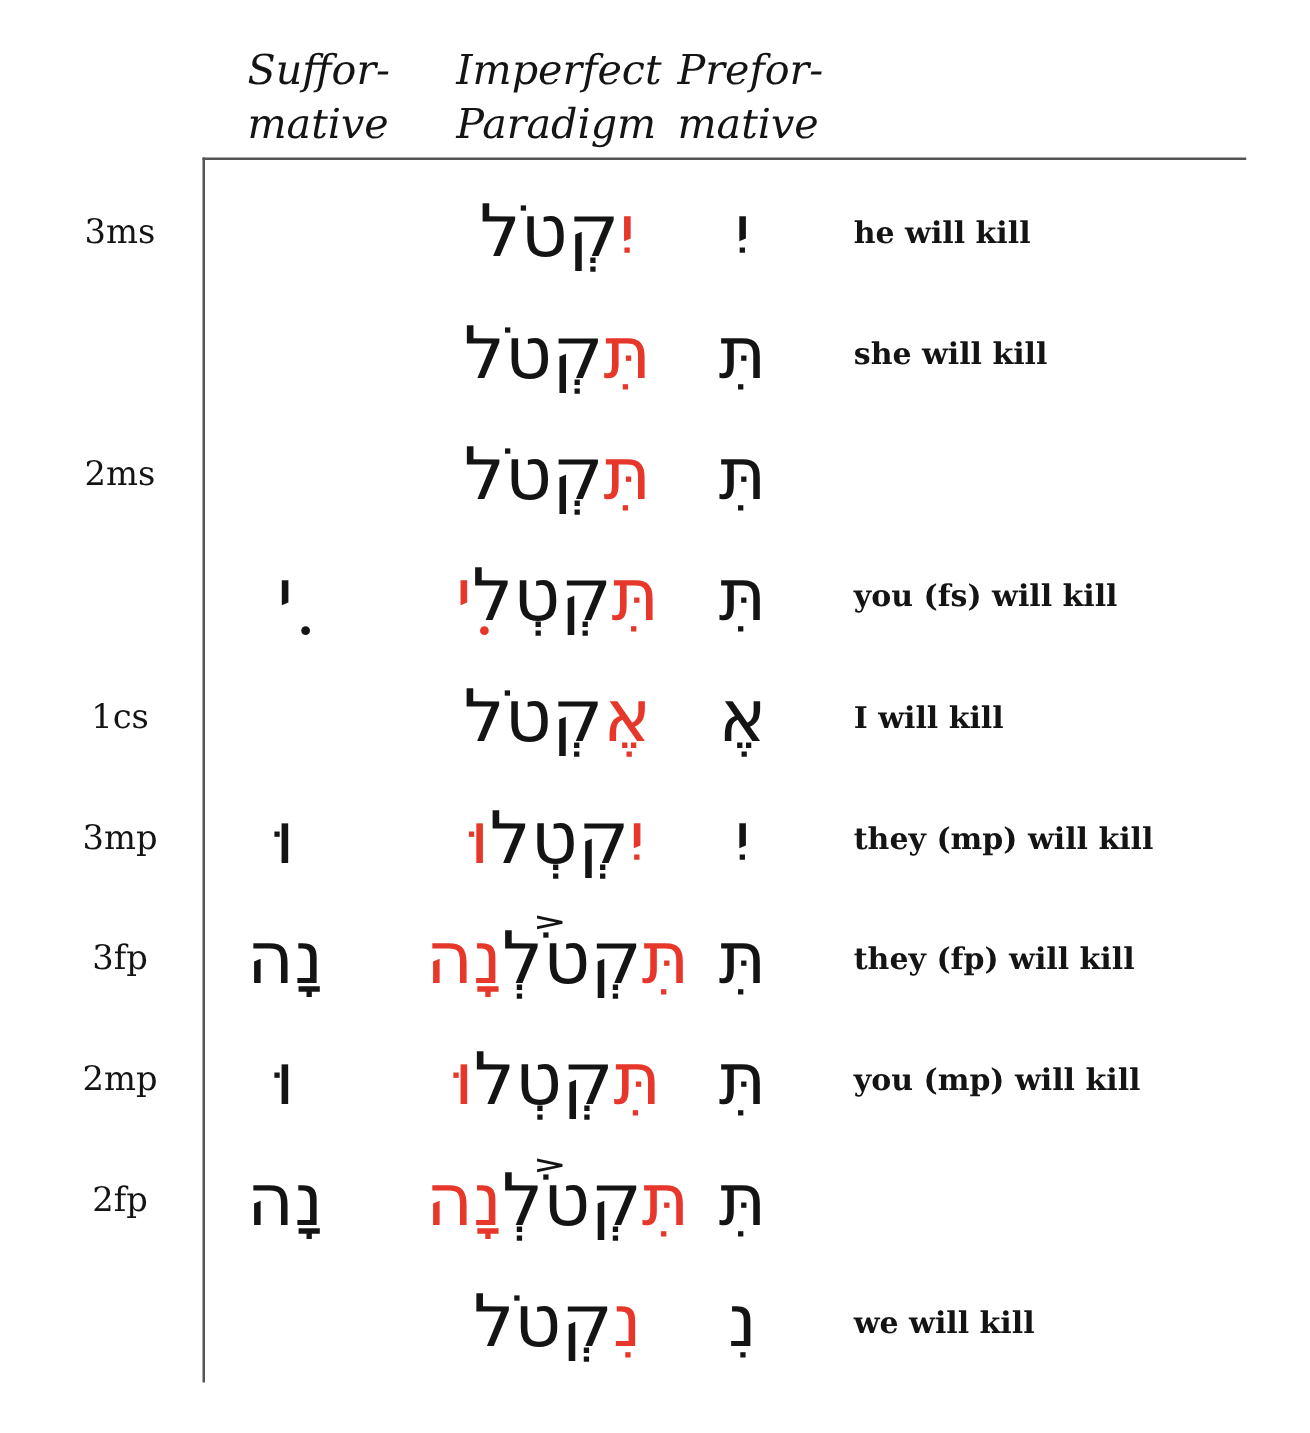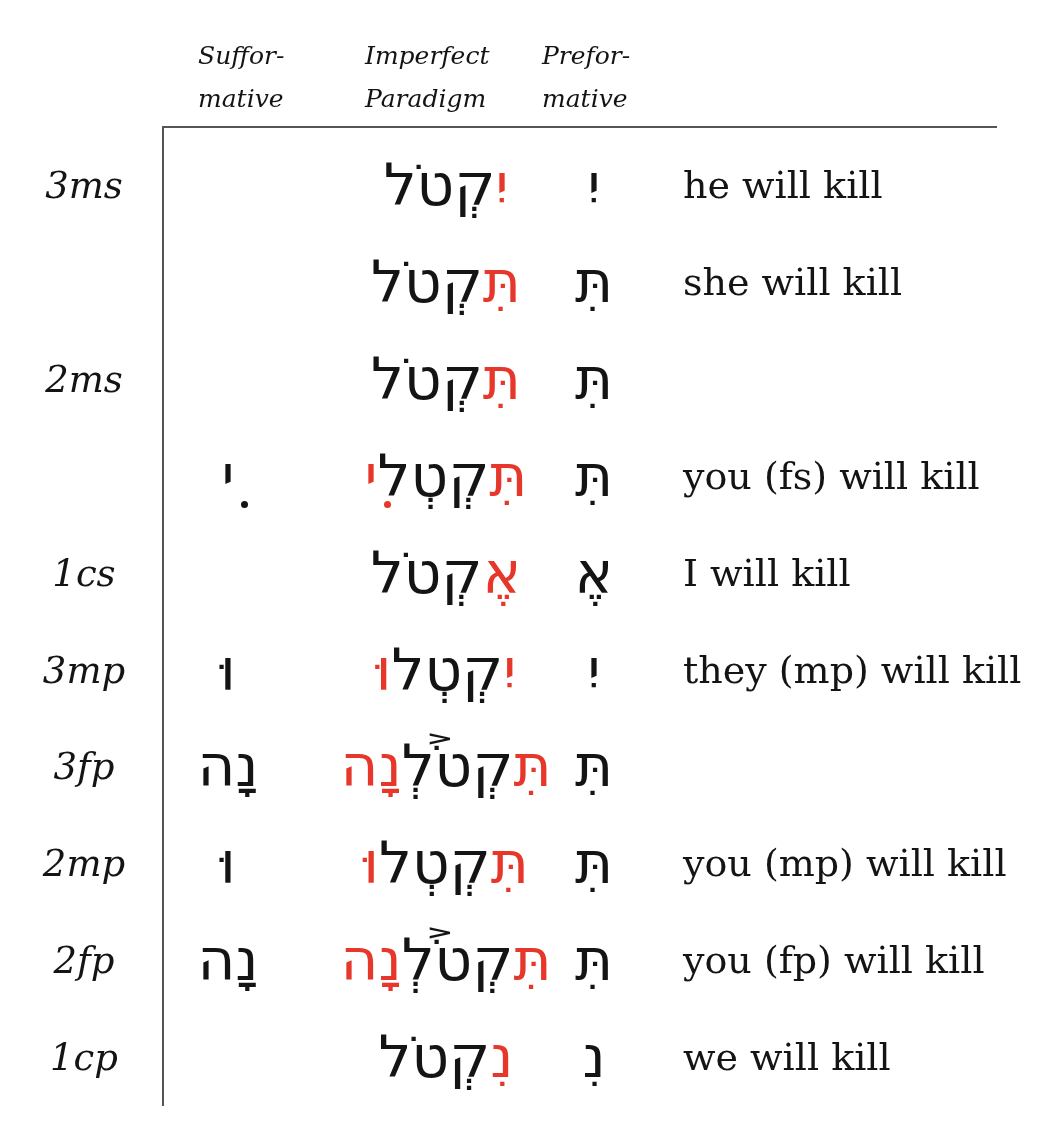--- a/index.html
+++ b/index.html
@@ -1,33 +1,33 @@
 <!DOCTYPE html>
 <html><head>
 <meta charset="utf-8">
 <style>
   html,body{margin:0;padding:0;background:#ffffff;}
   .page{
     position:relative;width:1048px;height:1146px;background:#fff;
     font-family:"DejaVu Serif",serif;color:var(--ink,#141414);overflow:hidden;
   }
   
-  .hdr{position:absolute;top:34px;font-style:italic;font-size:25px;line-height:43px;white-space:pre;}
+  .hdr{position:absolute;top:34px;font-style:italic;font-size:33px;line-height:43px;white-space:pre;}
   .hdr-suf{left:198px;} .hdr-par{left:365px;} .hdr-pre{left:542px;} .hdr-tr{left:683px;}
   
   .hline{position:absolute;left:162px;top:126px;width:835px;height:2px;background:var(--rule,#555);}
   .vline{position:absolute;left:162px;top:126px;width:2px;height:980px;background:var(--rule,#555);}
   
   .row{position:absolute;left:0;width:1048px;height:92px;}
   .cell{position:absolute;top:0;height:92px;display:flex;align-items:center;}
-  .person{left:28px;width:112px;justify-content:center;font-style:italic;font-size:37px;}
+  .person{left:40px;width:112px;justify-content:center;font-size:27px;}
   .suf{left:158px;width:140px;justify-content:center;}
   .par{left:330px;width:232px;justify-content:center;}
   .pre{left:548px;width:92px;justify-content:center;}
-  .tr{left:683px;width:360px;justify-content:flex-start;font-size:38px;}
+  .tr{left:683px;width:360px;justify-content:flex-start;font-size:24px;font-weight:bold;}
   .heb{font-family:"DejaVu Sans",sans-serif;font-size:58px;line-height:1;direction:rtl;white-space:nowrap;}
   .seg{position:relative;display:inline-block;}
   .seg.red{color:var(--red,#e6372a);}
   
   .seg.stress::after{
     content:"<";position:absolute;left:-6px;top:-12px;
     font-family:"DejaVu Sans",sans-serif;font-size:26px;font-weight:700;
     transform:scale(1.25,0.75);color:var(--ink,#141414);
   }
   
@@ -123,20 +123,21 @@
           <div class="seg">נָה</div>
         </div>
         <div class="cell par heb" dir="rtl">
           <div class="seg red">תִּ</div>
           <div class="seg">קְ</div>
           <div class="seg stress">טֹ</div>
           <div class="seg">לְ</div>
           <div class="seg red">נָה</div>
         </div>
         <div class="cell pre heb" dir="rtl">תִּ</div>
+        <div class="cell tr">they (fp) will kill</div>
       </div>
       <div class="row" style="top: 817px;">
         <div class="cell person">2mp</div>
         <div class="cell suf heb" dir="rtl">
           <div class="seg">וּ</div>
         </div>
         <div class="cell par heb" dir="rtl">
           <div class="seg red">תִּ</div>
           <div class="seg">קְטְל</div>
           <div class="seg red">וּ</div>
@@ -150,24 +151,22 @@
           <div class="seg">נָה</div>
         </div>
         <div class="cell par heb" dir="rtl">
           <div class="seg red">תִּ</div>
           <div class="seg">קְ</div>
           <div class="seg stress">טֹ</div>
           <div class="seg">לְ</div>
           <div class="seg red">נָה</div>
         </div>
         <div class="cell pre heb" dir="rtl">תִּ</div>
-        <div class="cell tr">you (fp) will kill</div>
       </div>
       <div class="row" style="top: 1011px;">
-        <div class="cell person">1cp</div>
         <div class="cell suf heb" dir="rtl"></div>
         <div class="cell par heb" dir="rtl">
           <div class="seg red">נִ</div>
           <div class="seg">קְטֹל</div>
         </div>
         <div class="cell pre heb" dir="rtl">נִ</div>
         <div class="cell tr">we will kill</div>
       </div>
     </div>
 </div>

